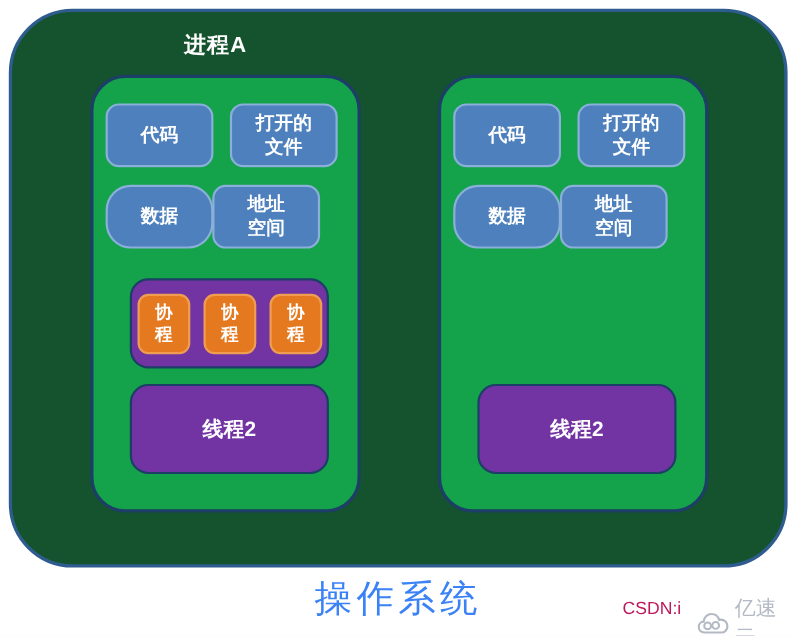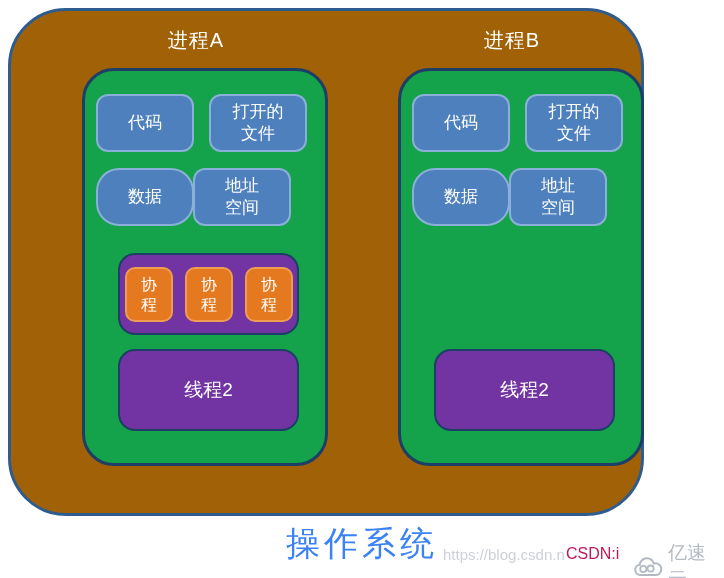--- a/index.html
+++ b/index.html
@@ -8,25 +8,26 @@
     width: 724px;
     height: 578px;
     background: #ffffff;
     overflow: hidden;
     font-family: "Liberation Sans", sans-serif;
   }
   
   .os-box {
     position: absolute;
     left: 8px; top: 8px;
-    width: 636px; height: 508px;
-    background: #a16207;
+    width: 708px; height: 508px;
+    background: #14532d;
     border: 3px solid #2f5c8f;
     border-radius: 58px;
     box-sizing: border-box;
+    font-weight: bold;
   }
   .proc-title {
     position: absolute;
     width: 246px;
     top: 16px;
     text-align: center;
     color: #ffffff;
     font-size: 20px;
     letter-spacing: 1px;
   }
@@ -139,21 +140,20 @@
   .brand svg { display: block; }
 </style>
 </head>
 <body>
 
 <div class="stage">
 
   <div class="os-box">
 
     <div class="proc-title a">进程A</div>
-    <div class="proc-title b">进程B</div>
 
     <div class="process a">
       <div class="res-box r0">代码</div>
       <div class="res-box r1">打开的
 文件</div>
       <div class="res-box r2">数据</div>
       <div class="res-box r3">地址
 空间</div>
 
       <div class="thread t1">
@@ -176,21 +176,20 @@
       <div class="res-box r3">地址
 空间</div>
 
       <div class="thread t2">线程2</div>
     </div>
 
   </div>
 
   <div class="os-label">操作系统</div>
 
-  <div class="wm-url">https://blog.csdn.n</div>
   <div class="wm-csdn">CSDN:i</div>
 
   <div class="brand">
     <span>
       <svg width="30" height="23" viewBox="0 0 30 23" fill="none">
         <path d="M6.5 20 C3 20 1.2 17.4 1.2 14.8 C1.2 12.2 3.2 10.2 5.6 10.1 C5.9 6.2 9 3.2 12.8 3.2 C16.1 3.2 18.9 5.4 19.7 8.5 C20.2 8.4 20.7 8.3 21.2 8.3 C24.6 8.3 27.3 11 27.3 14.3 C27.3 17.4 24.9 20 21.9 20 Z" stroke="#b3bac4" stroke-width="2"></path>
         <circle cx="9.3" cy="14" r="3.1" stroke="#b3bac4" stroke-width="1.8"></circle>
         <circle cx="16.6" cy="13.6" r="3.1" stroke="#b3bac4" stroke-width="1.8"></circle>
       </svg>
     </span>

